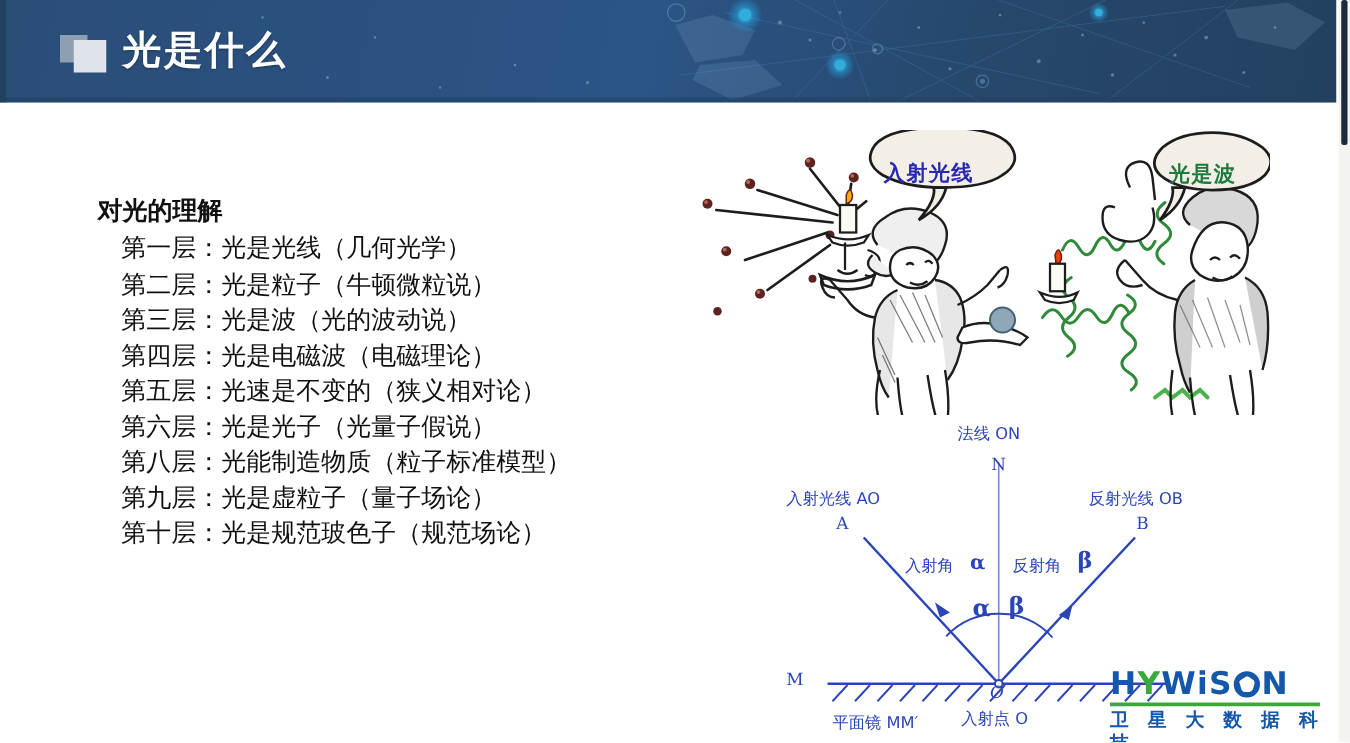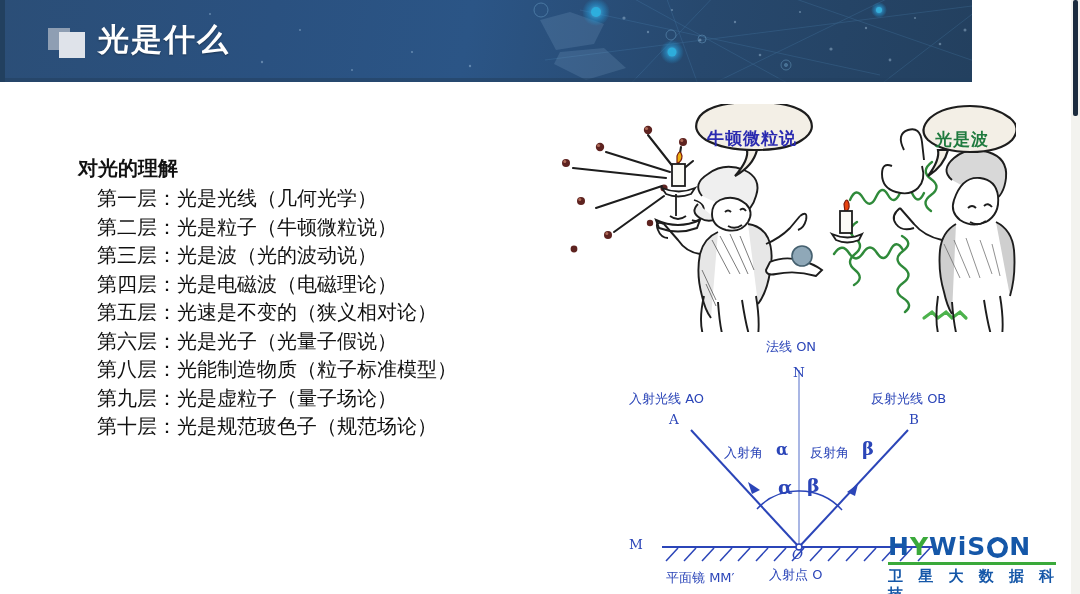--- a/index.html
+++ b/index.html
@@ -6,21 +6,21 @@
   body{
     width:1080px;height:594px;
     background:#ffffff;
     font-family:"DejaVu Sans","Liberation Sans",sans-serif;
     overflow:hidden;position:relative;
   }
   .slide{position:absolute;inset:0;width:1080px;height:594px;background:#fff;overflow:hidden;}
 
   
   .header{
-    position:absolute;left:0;top:0;width:972px;height:82px;
+    position:absolute;left:0;top:0;width:1072px;height:82px;
     background:linear-gradient(100deg,#2b4e77 0%,#2a5180 28%,#2b5586 48%,#27486d 72%,#23405f 100%);
     overflow:hidden;
   }
   .hdr-net{position:absolute;inset:0;opacity:.85;}
   .hdr-left-edge{position:absolute;left:0;top:0;width:5px;height:82px;background:#22405f;}
   .hdr-bottom-edge{position:absolute;left:0;top:78px;width:1072px;height:4px;background:#22405f;opacity:.55;}
 
   .title-icon{position:absolute;left:48px;top:28px;width:40px;height:32px;}
   .title-icon .sq-back{position:absolute;left:0;top:0;width:22px;height:22px;background:#8e9eb3;}
   .title-icon .sq-front{position:absolute;left:11px;top:4px;width:26px;height:26px;background:#dfe3ea;}
@@ -303,21 +303,21 @@
       <g>
         <path d="M148 12 q-10 14 6 24 q18 10 48 10 q34 0 48 -10 q16 -10 6 -24 q-12 -14 -54 -14 q-42 0 -54 14 z" fill="#f3efe6" stroke="#1d1d1d" stroke-width="2.2"></path>
         <path d="M205 46 q-4 16 -22 26 q14 -16 12 -26 z" fill="#f3efe6" stroke="#1d1d1d" stroke-width="2.2"></path>
       </g>
 
       <g>
         <path d="M378 14 q-12 12 -2 22 q14 12 42 12 q30 0 42 -12 q10 -12 -2 -22 q-16 -12 -40 -12 q-26 0 -40 12 z" fill="#f3efe6" stroke="#1d1d1d" stroke-width="2.2"></path>
         <path d="M396 46 q-4 16 -20 26 q12 -16 10 -26 z" fill="#f3efe6" stroke="#1d1d1d" stroke-width="2.2"></path>
       </g>
     </svg>
-    <div class="bubble-text bubble-particle">牛顿微粒说</div>
+    <div class="bubble-text bubble-particle">入射光线</div>
     <div class="bubble-text bubble-wave">光是波</div>
   </div>
 
   <div class="diagram">
     <svg width="420" height="256" viewBox="0 0 420 256">
       <defs>
         <marker id="arrI" markerWidth="9" markerHeight="9" refX="4" refY="4.5" orient="auto">
           <path d="M0 0 L9 4.5 L0 9 z" fill="#2b45b8"></path>
         </marker>
       </defs>

